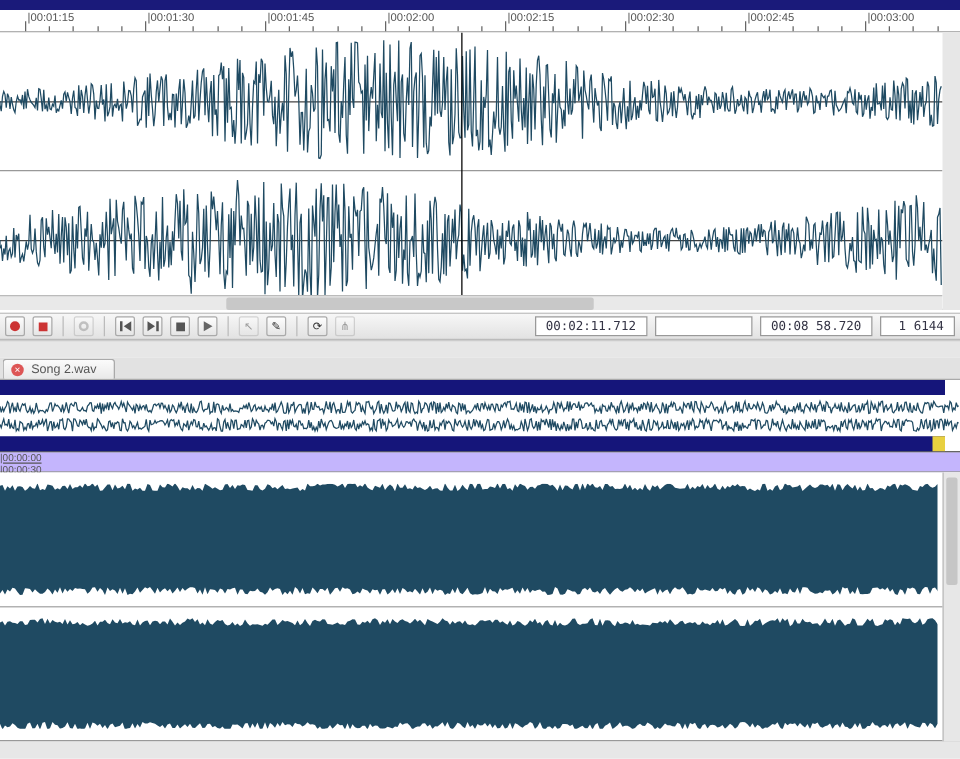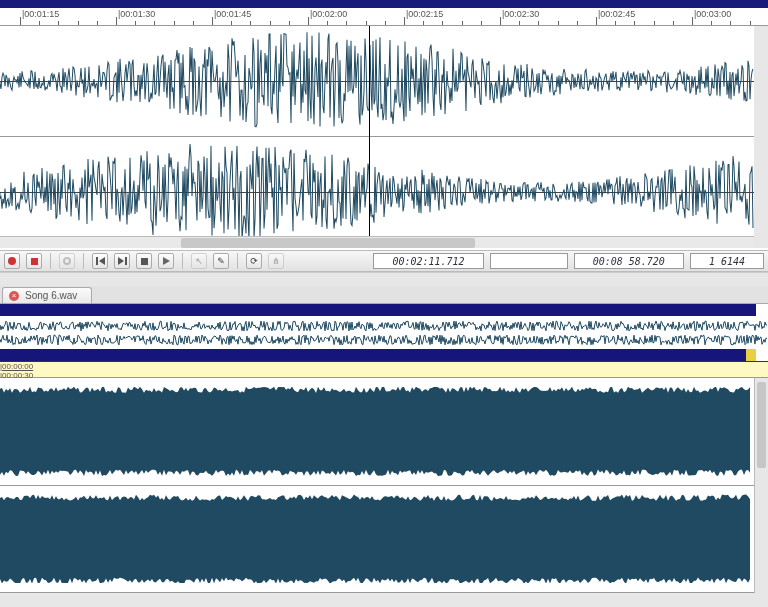--- a/index.html
+++ b/index.html
@@ -141,30 +141,29 @@
   .prev-b::after  {content:"";width:0;height:0;border-right:6px solid #555;border-top:4px solid transparent;border-bottom:4px solid transparent;}
   .next-b { display:flex; align-items:center; }
   .next-b::before {content:"";width:0;height:0;border-left:6px solid #555;border-top:4px solid transparent;border-bottom:4px solid transparent;}
   .next-b::after  {content:"";width:2px;height:8px;background:#555;margin-left:1px;}
   .stop-b { width:7px;height:7px;background:#555; }
 
   .spacer { flex: 1; }
   .time-box {
     height: 16px;
     min-width: 78px;
-    padding: 0 18px;
+    padding: 0 8px;
     background: #fff;
     border: 1px solid #999;
     display: flex;
     align-items: center;
     justify-content: flex-end;
     font-family: "Lucida Console", monospace;
     font-size: 10px;
     color: #334;
-    font-style: italic;
   }
 
   .divider-bar {
     height: 14px;
     background: #e7e7e7;
     border-top: 1px solid #ccc;
   }
 
   
   .lower-editor {
@@ -218,21 +217,21 @@
     left: 0; right: 12px;
     height: 12px;
     background: #15157a;
   }
   .overview .nav-bar.top { top: 0; }
   .overview .nav-bar.bot { bottom: 0; border-right: 10px solid #e8d040; }
   svg.mini { position:absolute; left:0; top:12px; right:0; height:34px; width:100%; }
 
   .lower-ruler {
     height: 16px;
-    background: #fef9c3;
+    background: #c4b5fd;
     border-bottom: 1px solid #999;
     position: relative;
     font-size: 8px;
     color: #555;
     text-decoration: underline;
   }
 
   .lower-waves {
     position: relative;
     height: calc(100% - 18px - 58px - 16px);
@@ -405,21 +404,21 @@
   <div class="time-box" style="min-width:60px">1 6144</div>
 </div>
 
 <div class="divider-bar"></div>
 
 <div class="lower-editor">
 
   <div class="tab-bar">
     <div class="tab">
       <span class="x">×</span>
-      <span>Song 6.wav</span>
+      <span>Song 2.wav</span>
     </div>
   </div>
 
   <div class="overview">
     <div class="nav-bar top"></div>
     <svg class="mini" id="miniwave" viewBox="0 0 768 34" preserveAspectRatio="none">
         <path d="M0 10L0 9.1L1 13.9L2 10.2L3 13.1L4 10.5L5 8.8L6 5.2L7 6.5L8 14.8L9 9.5L10 6.2L11 12.5L12 10.1L13 13.6L14 6.0L15 11.3L16 12.9L17 9.5L18 7.1L19 8.2L20 7.1L21 11.8L22 13.9L23 13.0L24 9.6L25 14.0L26 11.4L27 14.6L28 12.6L29 6.4L30 10.9L31 14.0L32 12.2L33 12.7L34 12.4L35 13.1L36 14.3L37 11.8L38 13.0L39 9.7L40 6.4L41 6.3L42 13.2L43 10.5L44 7.1L45 8.8L46 8.2L47 9.5L48 10.8L49 13.7L50 7.7L51 13.4L52 11.0L53 5.8L54 10.7L55 14.5L56 8.2L57 6.8L58 8.2L59 8.8L60 5.9L61 6.3L62 11.9L63 12.3L64 13.0L65 11.7L66 10.0L67 12.5L68 12.3L69 13.2L70 8.8L71 7.8L72 6.2L73 6.3L74 12.5L75 13.0L76 9.0L77 10.5L78 7.8L79 11.2L80 6.0L81 14.9L82 6.9L83 13.1L84 8.3L85 10.4L86 6.0L87 12.2L88 5.8L89 8.9L90 10.8L91 7.3L92 6.0L93 8.4L94 9.1L95 11.3L96 8.9L97 5.3L98 9.2L99 6.6L100 10.0L101 13.6L102 5.7L103 7.6L104 8.9L105 10.4L106 12.0L107 9.2L108 14.7L109 7.5L110 8.6L111 12.9L112 8.3L113 11.3L114 9.1L115 8.5L116 11.5L117 7.6L118 12.3L119 13.4L120 12.4L121 13.9L122 11.0L123 7.7L124 7.3L125 8.6L126 7.7L127 6.9L128 10.4L129 6.6L130 6.7L131 10.5L132 8.5L133 10.9L134 13.1L135 7.7L136 13.8L137 12.3L138 8.1L139 9.3L140 12.3L141 14.2L142 11.8L143 7.3L144 9.9L145 5.4L146 11.4L147 9.5L148 14.3L149 8.8L150 7.1L151 12.5L152 13.8L153 6.9L154 14.4L155 10.3L156 13.1L157 14.0L158 12.7L159 9.8L160 5.5L161 5.0L162 11.2L163 13.1L164 11.5L165 11.5L166 11.0L167 6.3L168 14.8L169 13.3L170 13.6L171 5.4L172 14.1L173 7.6L174 7.2L175 7.8L176 12.3L177 14.6L178 8.3L179 12.0L180 11.8L181 10.0L182 10.9L183 12.7L184 6.9L185 13.0L186 11.7L187 13.2L188 12.7L189 12.9L190 13.1L191 13.9L192 10.5L193 10.7L194 11.0L195 8.6L196 10.3L197 8.1L198 11.4L199 6.0L200 9.3L201 13.1L202 11.9L203 8.9L204 7.8L205 12.3L206 10.9L207 9.7L208 11.2L209 9.5L210 13.0L211 12.9L212 9.0L213 11.8L214 11.5L215 13.4L216 10.3L217 11.2L218 7.0L219 12.6L220 6.1L221 13.9L222 13.0L223 10.5L224 8.2L225 5.6L226 8.5L227 14.2L228 14.6L229 14.2L230 6.1L231 14.1L232 11.8L233 7.8L234 8.3L235 5.5L236 13.8L237 11.4L238 9.5L239 8.0L240 7.5L241 7.9L242 14.8L243 10.7L244 14.9L245 8.1L246 5.4L247 14.6L248 12.3L249 5.6L250 11.3L251 11.5L252 5.5L253 9.1L254 9.8L255 9.2L256 12.1L257 11.4L258 11.0L259 14.5L260 10.5L261 5.0L262 10.5L263 11.2L264 5.4L265 14.3L266 7.7L267 6.2L268 10.0L269 14.2L270 11.8L271 11.7L272 14.9L273 6.3L274 13.8L275 13.9L276 13.8L277 10.2L278 5.3L279 8.4L280 5.3L281 13.4L282 14.5L283 13.1L284 12.3L285 6.1L286 7.8L287 6.2L288 7.3L289 13.6L290 9.2L291 12.5L292 14.7L293 5.6L294 5.7L295 5.2L296 9.4L297 11.0L298 9.2L299 14.8L300 12.8L301 11.0L302 6.1L303 5.1L304 14.8L305 7.3L306 12.0L307 14.6L308 12.7L309 7.9L310 14.7L311 6.4L312 6.7L313 9.2L314 12.6L315 12.8L316 12.3L317 5.4L318 10.2L319 8.2L320 9.0L321 13.2L322 11.0L323 7.6L324 5.9L325 14.8L326 5.3L327 12.4L328 13.9L329 6.4L330 7.0L331 12.5L332 14.9L333 13.7L334 14.6L335 5.1L336 6.9L337 14.5L338 11.1L339 10.5L340 6.3L341 7.0L342 8.9L343 14.2L344 7.2L345 6.1L346 12.3L347 5.6L348 6.4L349 14.9L350 6.5L351 13.8L352 6.0L353 14.0L354 12.7L355 10.0L356 12.3L357 7.0L358 10.8L359 5.7L360 11.1L361 12.7L362 8.1L363 9.0L364 9.9L365 13.9L366 14.9L367 6.5L368 7.2L369 13.1L370 6.7L371 12.1L372 7.6L373 14.6L374 12.8L375 12.7L376 14.4L377 13.4L378 12.4L379 10.4L380 8.3L381 11.0L382 6.6L383 11.4L384 12.7L385 7.2L386 7.0L387 11.5L388 6.4L389 9.3L390 11.7L391 8.4L392 12.4L393 7.5L394 7.3L395 10.4L396 12.9L397 7.2L398 7.6L399 12.2L400 12.5L401 8.1L402 9.6L403 7.1L404 6.1L405 9.1L406 5.4L407 5.7L408 5.0L409 11.4L410 11.1L411 11.5L412 9.3L413 6.5L414 12.6L415 13.3L416 6.1L417 12.6L418 7.5L419 13.9L420 5.7L421 6.2L422 14.3L423 5.9L424 13.5L425 11.2L426 7.5L427 13.5L428 9.0L429 14.6L430 10.4L431 11.8L432 11.5L433 8.5L434 13.7L435 12.2L436 11.7L437 8.9L438 10.9L439 14.5L440 11.6L441 11.8L442 10.7L443 6.0L444 9.1L445 14.8L446 6.1L447 6.9L448 10.8L449 6.2L450 9.5L451 12.8L452 10.5L453 10.9L454 5.1L455 13.1L456 5.3L457 11.9L458 8.2L459 6.9L460 7.2L461 9.9L462 9.9L463 5.3L464 12.4L465 8.4L466 10.3L467 9.9L468 6.7L469 6.3L470 6.5L471 8.7L472 7.7L473 6.4L474 8.9L475 8.4L476 13.9L477 11.2L478 12.8L479 12.9L480 9.9L481 14.9L482 7.8L483 9.1L484 8.9L485 12.6L486 13.0L487 9.0L488 11.6L489 5.8L490 9.4L491 8.9L492 11.6L493 14.2L494 8.7L495 14.6L496 7.6L497 5.1L498 9.0L499 13.7L500 12.4L501 8.9L502 6.8L503 14.6L504 8.5L505 10.9L506 6.0L507 12.0L508 10.3L509 10.6L510 13.5L511 9.1L512 12.8L513 7.2L514 11.5L515 6.5L516 7.3L517 11.7L518 6.1L519 7.9L520 13.7L521 5.7L522 13.2L523 11.9L524 9.4L525 7.4L526 10.3L527 11.5L528 14.6L529 13.2L530 6.0L531 9.0L532 14.6L533 7.1L534 14.7L535 8.8L536 9.1L537 6.0L538 9.9L539 6.0L540 7.0L541 12.1L542 12.1L543 11.9L544 9.6L545 11.5L546 14.8L547 6.4L548 8.3L549 9.9L550 6.9L551 6.8L552 11.4L553 5.1L554 11.2L555 13.4L556 5.2L557 5.4L558 10.1L559 11.5L560 13.9L561 5.6L562 7.9L563 10.6L564 14.2L565 8.8L566 9.9L567 10.0L568 8.3L569 5.7L570 7.2L571 10.6L572 12.4L573 9.9L574 9.7L575 14.1L576 12.2L577 10.0L578 14.9L579 8.5L580 5.5L581 9.0L582 12.8L583 10.4L584 10.6L585 9.3L586 8.9L587 13.8L588 12.1L589 5.2L590 12.8L591 5.5L592 13.4L593 11.8L594 13.6L595 7.7L596 5.0L597 10.5L598 12.2L599 6.5L600 10.5L601 11.2L602 10.4L603 7.7L604 8.7L605 11.0L606 6.2L607 9.0L608 12.4L609 10.3L610 6.2L611 8.8L612 14.1L613 14.5L614 14.3L615 11.7L616 8.1L617 13.1L618 7.4L619 11.1L620 9.5L621 5.3L622 7.7L623 7.4L624 9.5L625 12.0L626 11.2L627 14.3L628 8.2L629 14.9L630 13.8L631 10.6L632 12.8L633 12.1L634 13.1L635 9.0L636 13.5L637 10.2L638 7.7L639 12.1L640 5.8L641 13.0L642 12.0L643 14.1L644 9.1L645 7.5L646 9.4L647 10.2L648 12.6L649 5.8L650 10.4L651 11.7L652 7.4L653 14.0L654 8.7L655 8.4L656 5.0L657 8.0L658 13.0L659 7.7L660 13.6L661 5.4L662 6.2L663 9.8L664 9.7L665 14.6L666 10.6L667 10.1L668 7.2L669 10.4L670 10.8L671 8.2L672 13.1L673 5.8L674 11.6L675 13.1L676 9.5L677 11.6L678 14.4L679 5.9L680 12.4L681 11.3L682 9.2L683 8.3L684 7.8L685 13.6L686 13.2L687 8.3L688 13.3L689 11.5L690 6.7L691 12.4L692 7.3L693 7.4L694 5.1L695 14.7L696 14.4L697 5.5L698 7.9L699 11.9L700 7.9L701 11.0L702 14.2L703 6.3L704 8.4L705 5.3L706 5.0L707 14.0L708 9.4L709 8.1L710 12.1L711 10.8L712 9.9L713 6.9L714 13.5L715 14.3L716 12.4L717 11.7L718 5.7L719 13.0L720 9.7L721 8.2L722 12.7L723 11.5L724 5.9L725 5.7L726 11.3L727 13.1L728 6.2L729 13.4L730 13.8L731 8.3L732 11.8L733 12.3L734 6.2L735 10.7L736 12.7L737 14.1L738 14.4L739 9.2L740 6.2L741 6.9L742 6.0L743 6.5L744 12.4L745 7.1L746 9.4L747 5.2L748 6.9L749 8.8L750 9.3L751 9.4L752 9.1L753 8.9L754 8.9L755 14.4L756 8.2L757 9.4L758 8.8L759 11.4L760 5.2L761 6.5L762 12.7L763 10.4L764 11.7L765 6.1L766 9.2L767 8.6" stroke="#1f4a62" fill="none" stroke-width="1"></path>
         <path d="M0 24L0 23.5L1 26.2L2 22.2L3 19.3L4 24.0L5 23.4L6 24.5L7 19.2L8 26.9L9 23.3L10 26.0L11 26.7L12 19.8L13 28.7L14 27.0L15 28.3L16 21.3L17 22.0L18 22.9L19 28.1L20 25.9L21 27.7L22 23.1L23 22.8L24 26.9L25 20.7L26 27.0L27 24.7L28 24.9L29 22.5L30 25.3L31 19.9L32 23.5L33 22.8L34 19.9L35 24.2L36 21.4L37 19.0L38 28.8L39 25.2L40 21.5L41 21.4L42 28.5L43 21.4L44 26.2L45 25.3L46 23.0L47 27.4L48 19.9L49 20.3L50 19.1L51 26.5L52 27.7L53 25.5L54 19.1L55 19.2L56 20.8L57 21.9L58 29.0L59 19.1L60 19.2L61 21.3L62 24.7L63 25.1L64 20.2L65 21.5L66 23.7L67 19.9L68 23.9L69 19.3L70 24.6L71 26.1L72 25.9L73 28.5L74 22.0L75 27.8L76 25.7L77 26.0L78 19.1L79 20.3L80 22.3L81 24.1L82 26.6L83 24.8L84 26.7L85 28.7L86 27.9L87 21.3L88 20.8L89 25.7L90 22.0L91 27.0L92 22.4L93 22.9L94 21.5L95 22.1L96 28.2L97 28.5L98 19.0L99 22.2L100 22.1L101 27.3L102 28.8L103 26.6L104 21.1L105 22.5L106 26.0L107 24.6L108 27.1L109 24.6L110 22.0L111 27.1L112 26.5L113 27.4L114 26.5L115 25.9L116 24.9L117 19.4L118 26.9L119 28.9L120 20.1L121 23.7L122 23.4L123 22.8L124 20.5L125 22.6L126 21.5L127 21.4L128 20.7L129 20.5L130 20.7L131 21.8L132 23.9L133 22.4L134 20.0L135 25.9L136 20.8L137 19.7L138 20.6L139 19.9L140 24.9L141 22.3L142 24.1L143 19.8L144 25.0L145 27.4L146 28.5L147 23.0L148 24.0L149 25.3L150 20.5L151 28.1L152 24.3L153 21.5L154 23.8L155 19.7L156 20.2L157 25.4L158 25.5L159 20.9L160 26.9L161 26.1L162 27.7L163 22.5L164 25.6L165 24.8L166 26.5L167 28.1L168 26.2L169 23.0L170 27.7L171 26.3L172 26.1L173 28.8L174 19.1L175 20.0L176 25.4L177 28.8L178 28.8L179 21.6L180 19.6L181 26.9L182 21.8L183 25.6L184 28.2L185 20.0L186 21.1L187 27.0L188 20.3L189 20.2L190 27.5L191 27.1L192 27.0L193 23.7L194 24.4L195 25.8L196 20.0L197 26.3L198 20.6L199 20.3L200 27.2L201 25.7L202 19.0L203 21.0L204 25.2L205 20.2L206 22.1L207 23.3L208 28.0L209 24.5L210 24.2L211 26.6L212 22.5L213 21.9L214 20.2L215 20.2L216 20.8L217 23.0L218 21.7L219 24.9L220 19.0L221 21.3L222 28.4L223 22.6L224 23.0L225 25.6L226 27.7L227 21.2L228 20.5L229 28.7L230 19.8L231 27.3L232 19.7L233 23.2L234 20.1L235 24.8L236 25.4L237 23.3L238 28.2L239 20.7L240 20.9L241 24.1L242 23.1L243 27.0L244 26.6L245 27.0L246 25.9L247 20.0L248 26.3L249 21.8L250 28.3L251 25.4L252 28.7L253 25.8L254 28.3L255 20.8L256 26.5L257 19.2L258 22.4L259 24.8L260 22.4L261 27.6L262 24.7L263 21.9L264 20.6L265 20.4L266 22.0L267 25.4L268 26.1L269 26.7L270 26.4L271 25.9L272 20.3L273 27.6L274 24.1L275 27.0L276 23.2L277 24.7L278 20.8L279 27.4L280 21.9L281 26.0L282 24.4L283 20.0L284 26.8L285 28.2L286 23.0L287 27.2L288 23.2L289 25.2L290 21.5L291 23.5L292 20.7L293 23.9L294 23.1L295 23.7L296 28.4L297 26.3L298 28.3L299 19.3L300 27.3L301 28.7L302 20.8L303 20.2L304 19.2L305 26.9L306 19.2L307 23.7L308 21.9L309 28.5L310 26.6L311 20.0L312 22.2L313 21.9L314 25.2L315 24.4L316 23.9L317 21.8L318 19.5L319 26.7L320 23.9L321 21.4L322 24.4L323 25.8L324 24.4L325 21.3L326 21.5L327 22.7L328 21.6L329 25.2L330 20.4L331 19.3L332 21.1L333 21.7L334 28.6L335 23.4L336 20.8L337 23.8L338 26.3L339 21.7L340 28.9L341 23.8L342 28.8L343 28.2L344 20.2L345 26.1L346 25.7L347 19.6L348 27.8L349 25.8L350 26.2L351 28.2L352 22.5L353 24.2L354 21.2L355 20.0L356 27.7L357 21.2L358 22.5L359 21.0L360 22.3L361 24.1L362 28.0L363 28.7L364 19.1L365 23.2L366 24.4L367 21.5L368 20.5L369 23.8L370 25.6L371 24.2L372 20.9L373 25.4L374 28.4L375 19.9L376 25.3L377 27.3L378 25.0L379 19.3L380 25.1L381 20.4L382 21.6L383 25.9L384 20.2L385 26.4L386 23.9L387 28.5L388 27.8L389 23.3L390 19.7L391 20.0L392 28.2L393 27.7L394 27.2L395 22.8L396 26.9L397 23.6L398 21.3L399 21.3L400 23.3L401 27.8L402 25.1L403 20.4L404 26.5L405 22.5L406 19.2L407 21.6L408 27.6L409 23.8L410 27.2L411 24.7L412 28.4L413 27.5L414 27.9L415 27.1L416 26.7L417 21.3L418 24.1L419 28.9L420 19.2L421 23.6L422 28.3L423 25.6L424 19.7L425 19.1L426 24.8L427 26.7L428 25.4L429 20.9L430 28.6L431 21.4L432 28.1L433 19.7L434 21.2L435 20.5L436 24.1L437 19.1L438 22.4L439 26.0L440 19.2L441 27.9L442 19.5L443 25.7L444 21.1L445 28.8L446 22.7L447 26.2L448 28.1L449 24.4L450 27.4L451 21.5L452 24.9L453 28.9L454 23.3L455 28.5L456 24.8L457 27.5L458 19.3L459 19.3L460 28.4L461 21.5L462 26.5L463 20.0L464 19.2L465 20.7L466 26.7L467 26.5L468 26.0L469 22.5L470 27.8L471 26.5L472 21.6L473 27.1L474 26.4L475 28.2L476 28.6L477 19.9L478 26.4L479 26.4L480 21.2L481 20.5L482 24.8L483 24.4L484 24.5L485 27.9L486 23.7L487 22.6L488 19.8L489 23.2L490 19.1L491 24.8L492 27.1L493 28.1L494 27.0L495 19.7L496 23.7L497 20.6L498 25.0L499 20.1L500 19.6L501 27.2L502 21.4L503 28.4L504 20.5L505 22.0L506 21.1L507 19.1L508 25.8L509 21.7L510 27.1L511 27.1L512 24.6L513 28.6L514 20.0L515 23.8L516 28.0L517 28.8L518 23.6L519 19.2L520 27.6L521 28.1L522 26.5L523 20.4L524 21.4L525 24.1L526 21.6L527 27.8L528 26.1L529 25.3L530 21.4L531 26.7L532 25.6L533 26.3L534 20.1L535 26.7L536 26.8L537 20.4L538 22.8L539 26.9L540 21.7L541 28.1L542 21.0L543 28.3L544 26.6L545 23.0L546 24.4L547 22.7L548 27.3L549 24.0L550 20.3L551 27.9L552 21.4L553 23.8L554 19.1L555 20.7L556 27.3L557 25.0L558 26.1L559 24.9L560 19.7L561 21.7L562 20.8L563 27.4L564 21.8L565 19.2L566 22.4L567 20.4L568 24.2L569 28.7L570 21.9L571 20.1L572 20.6L573 20.2L574 20.9L575 22.1L576 19.6L577 20.9L578 27.6L579 24.3L580 24.1L581 21.0L582 28.4L583 24.9L584 26.7L585 26.1L586 27.3L587 28.7L588 21.5L589 25.5L590 21.2L591 28.8L592 23.7L593 28.5L594 22.3L595 26.0L596 24.6L597 26.0L598 26.6L599 23.7L600 24.1L601 19.8L602 20.1L603 20.8L604 19.5L605 27.8L606 20.3L607 20.1L608 21.1L609 26.7L610 25.6L611 24.0L612 24.2L613 20.3L614 20.8L615 26.9L616 28.3L617 25.7L618 19.0L619 23.8L620 22.7L621 24.8L622 20.9L623 26.1L624 28.3L625 23.8L626 20.0L627 23.7L628 26.7L629 28.7L630 25.2L631 23.8L632 26.2L633 26.9L634 19.2L635 26.7L636 23.1L637 27.0L638 24.5L639 27.9L640 21.5L641 23.6L642 25.4L643 26.8L644 28.2L645 19.8L646 27.0L647 22.5L648 25.4L649 26.4L650 20.7L651 26.2L652 19.2L653 27.0L654 26.4L655 19.4L656 25.4L657 20.1L658 21.2L659 20.2L660 21.7L661 28.9L662 25.5L663 25.2L664 26.5L665 25.5L666 24.7L667 28.3L668 24.4L669 24.5L670 28.3L671 26.4L672 28.8L673 20.9L674 25.5L675 21.6L676 20.1L677 26.0L678 27.2L679 20.1L680 22.0L681 19.7L682 25.1L683 27.7L684 23.2L685 19.2L686 27.3L687 22.1L688 26.7L689 24.9L690 20.3L691 21.6L692 24.8L693 22.2L694 28.2L695 20.9L696 21.8L697 20.5L698 27.7L699 23.3L700 22.9L701 19.1L702 20.9L703 19.4L704 19.4L705 28.8L706 24.2L707 22.7L708 21.1L709 21.5L710 23.2L711 22.0L712 25.4L713 25.1L714 25.6L715 20.1L716 22.5L717 26.2L718 19.8L719 19.6L720 27.8L721 28.7L722 20.6L723 24.7L724 20.9L725 19.6L726 21.0L727 20.5L728 20.8L729 20.9L730 21.8L731 28.4L732 28.6L733 28.9L734 26.5L735 28.2L736 25.9L737 19.3L738 23.8L739 27.2L740 20.9L741 19.7L742 26.7L743 25.6L744 20.1L745 28.7L746 27.5L747 19.0L748 27.3L749 20.8L750 20.7L751 26.8L752 19.6L753 19.3L754 21.2L755 28.1L756 19.0L757 24.8L758 20.5L759 24.0L760 21.7L761 20.9L762 28.3L763 26.1L764 23.5L765 26.3L766 22.1L767 22.4" stroke="#1f4a62" fill="none" stroke-width="1"></path>
       </svg>
     <div class="nav-bar bot"></div>

